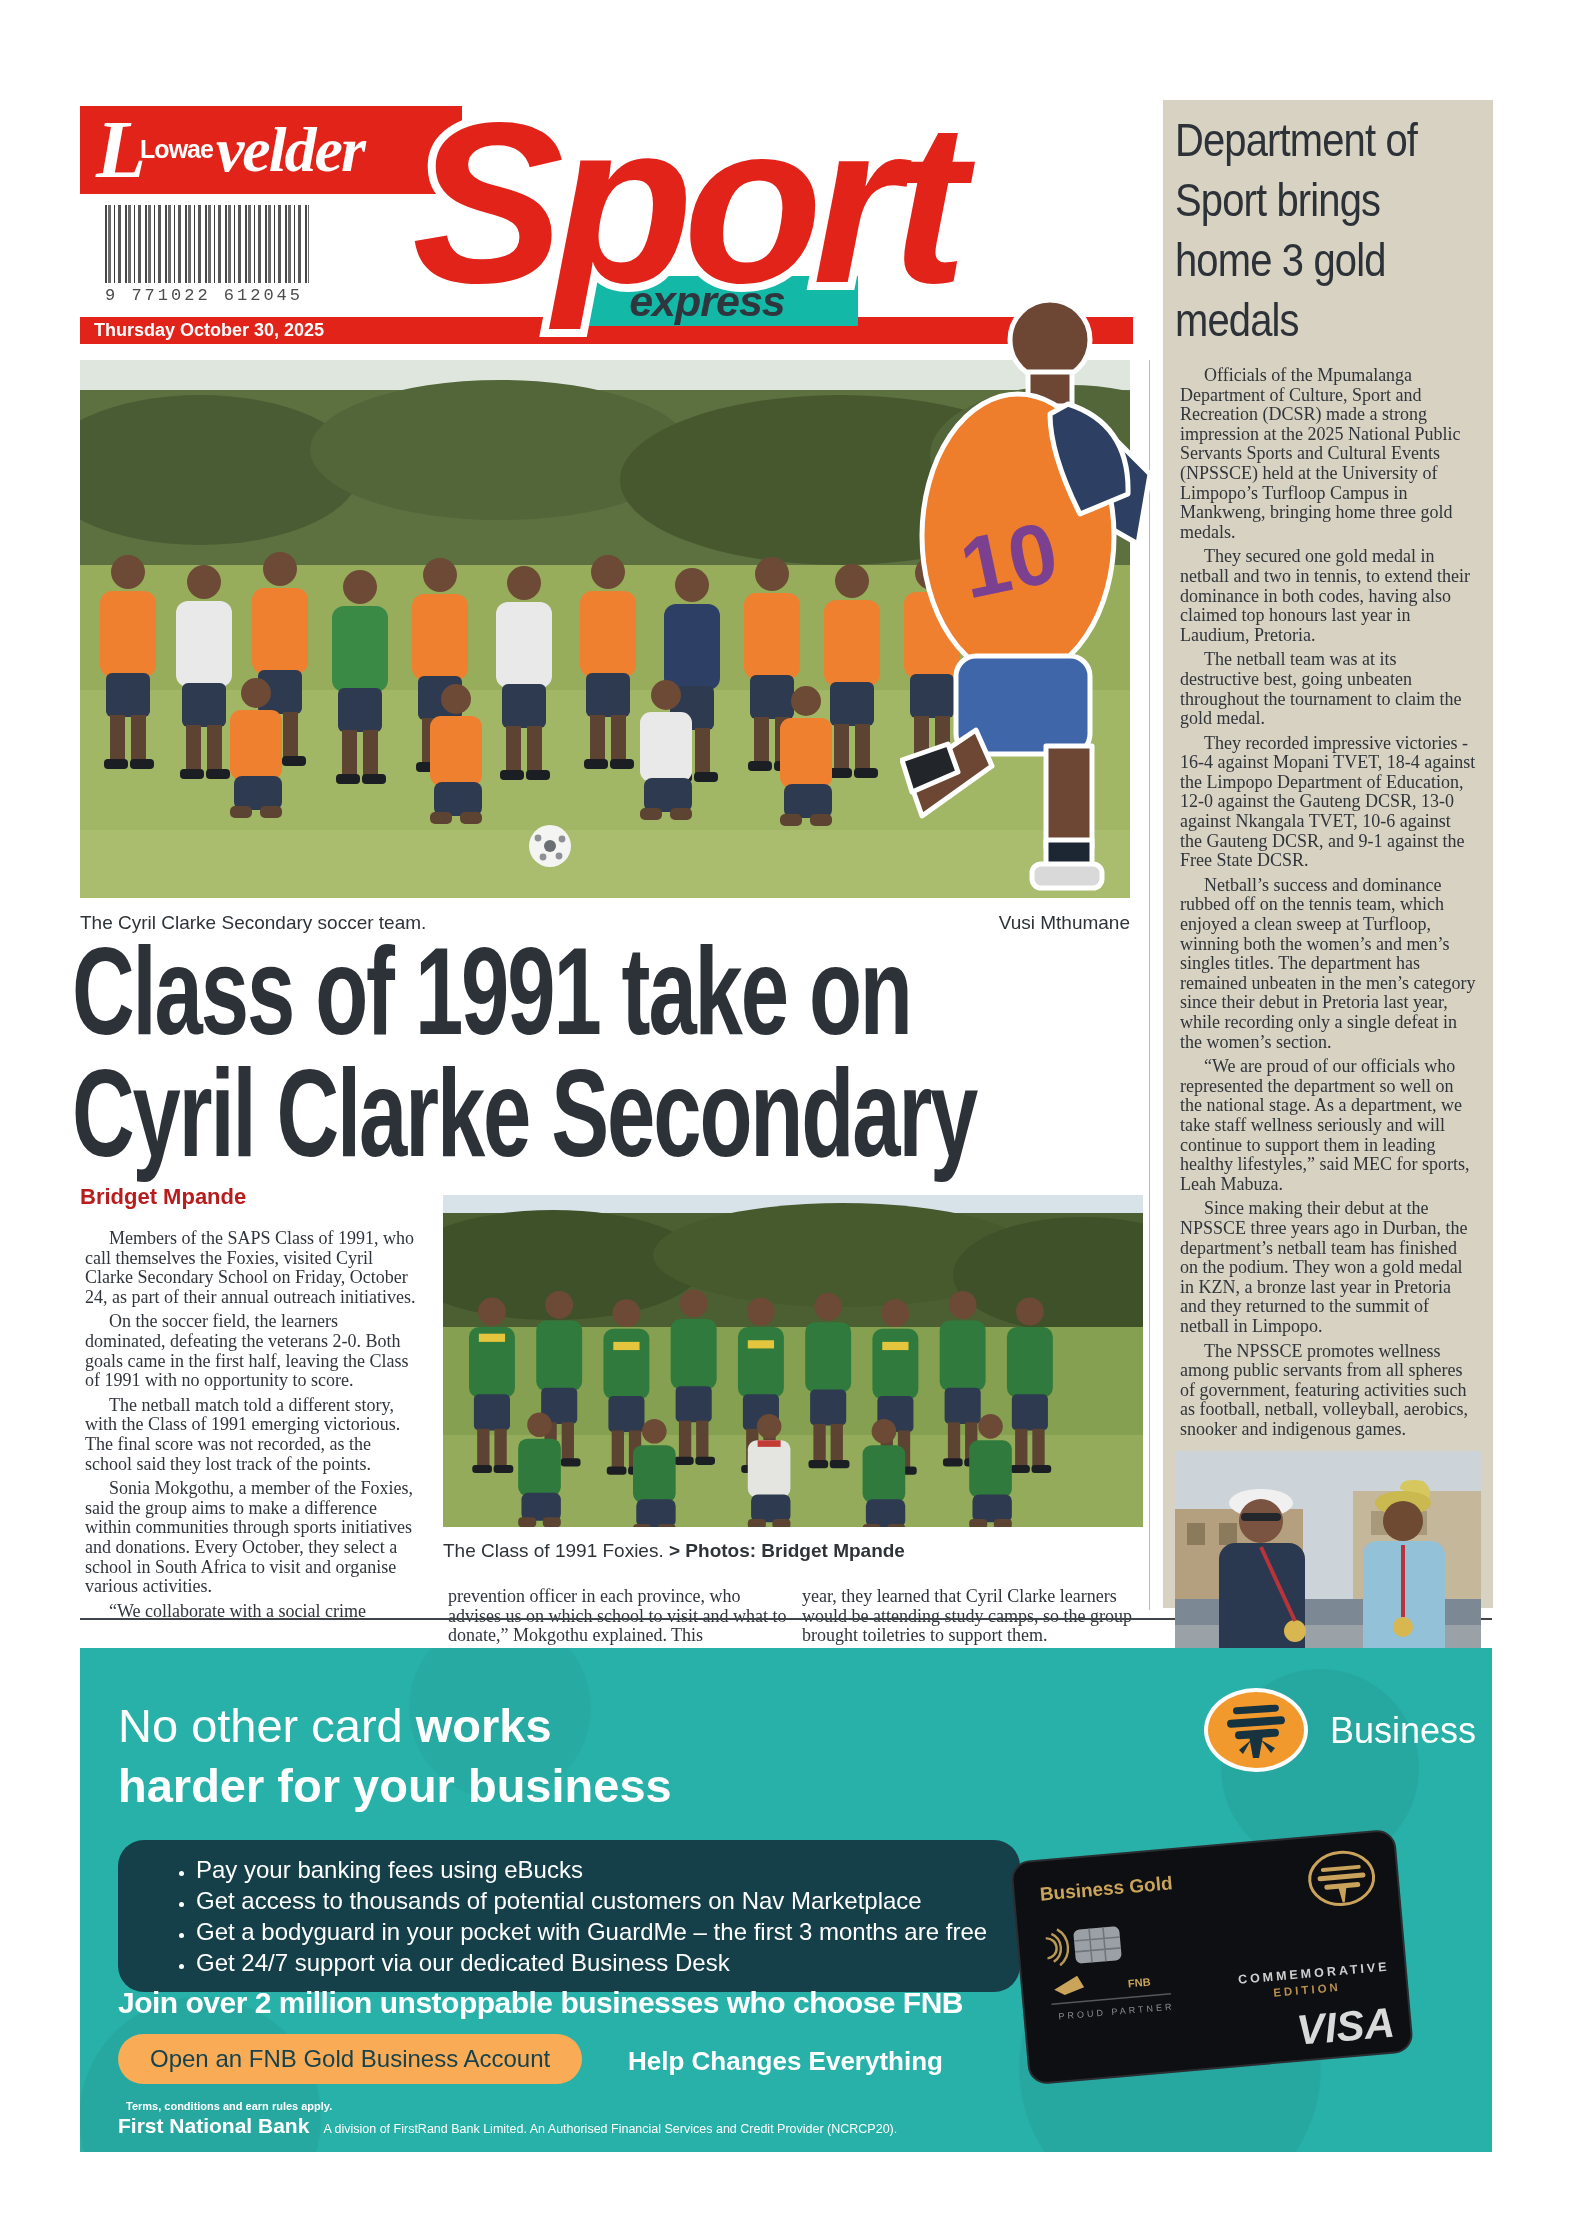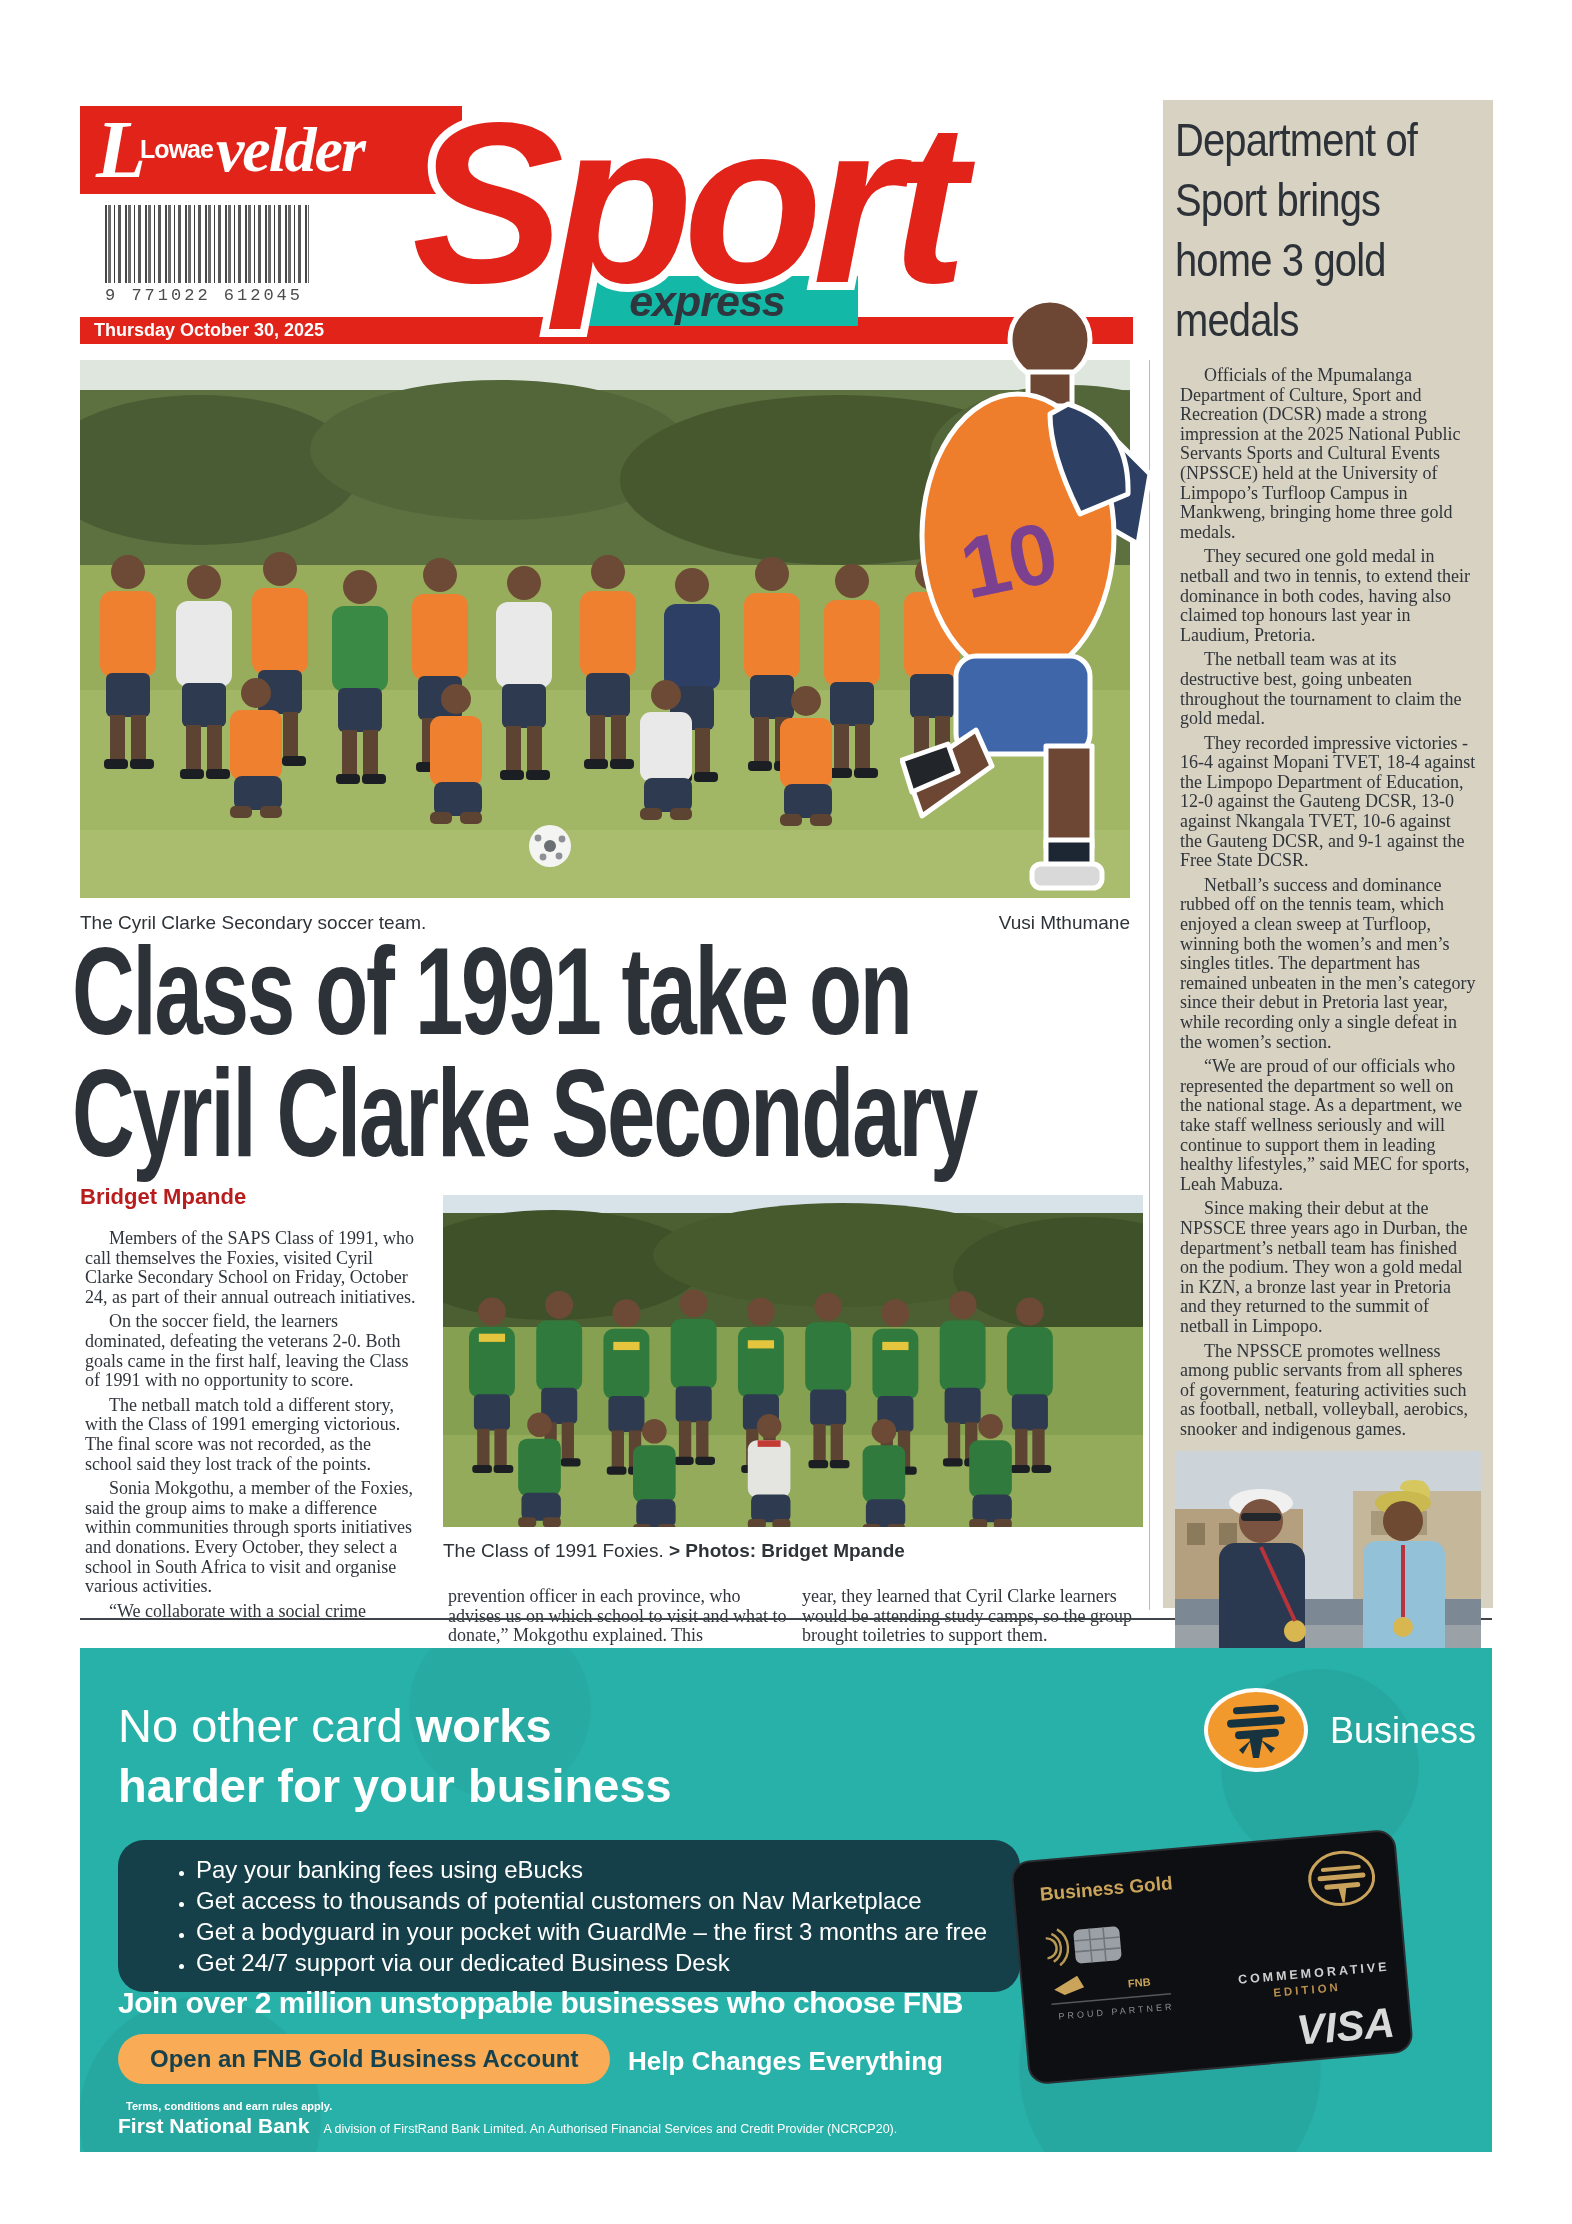--- a/index.html
+++ b/index.html
@@ -66,21 +66,21 @@
   .ad-head b{font-weight:700;}
   .panel{left:38px;top:192px;width:902px;background:#15404a;border-radius:26px;padding:14px 20px 14px 34px;box-sizing:border-box;}
   .panel ul{margin:0;padding-left:24px;}
   .panel li{font-size:24px;line-height:31px;color:#fff;font-weight:400;margin-left:20px;}
   .panel li::marker{font-size:18px;}
   .fnb-logo{left:1124px;top:40px;width:104px;height:84px;background:#f2992e;border-radius:50%;
             border:4px solid #fdfdfd;display:flex;align-items:center;justify-content:center;box-sizing:border-box;}
   .biz-label{left:1250px;top:62px;font-size:36px;color:#fff;}
   .cardbox{left:938px;top:196px;width:388px;height:226px;transform:rotate(-5deg);z-index:3;}
   .join{left:38px;top:338px;font-size:30px;font-weight:700;color:#fff;letter-spacing:-.5px;}
-  .cta{left:38px;top:386px;height:50px;border-radius:27px;background:#f9ac55;color:#17424d;font-weight:700;
+  .cta{left:38px;top:386px;height:50px;border-radius:27px;background:#f9ac55;color:#17424d;font-weight:400;
        font-size:24px;line-height:50px;padding:0 32px;border:none;display:inline-block;cursor:pointer;}
   .tagline{left:548px;top:398px;font-size:26px;font-weight:700;color:#fff;}
   .terms{left:46px;top:452px;font-size:11px;font-weight:700;color:#fff;}
   .bankrow{left:38px;top:466px;display:flex;align-items:baseline;gap:14px;color:#fff;}
   .bankname{font-size:21px;font-weight:700;}
   .banklegal{font-size:12.5px;}
 </style>
 </head>
 <body>
 

